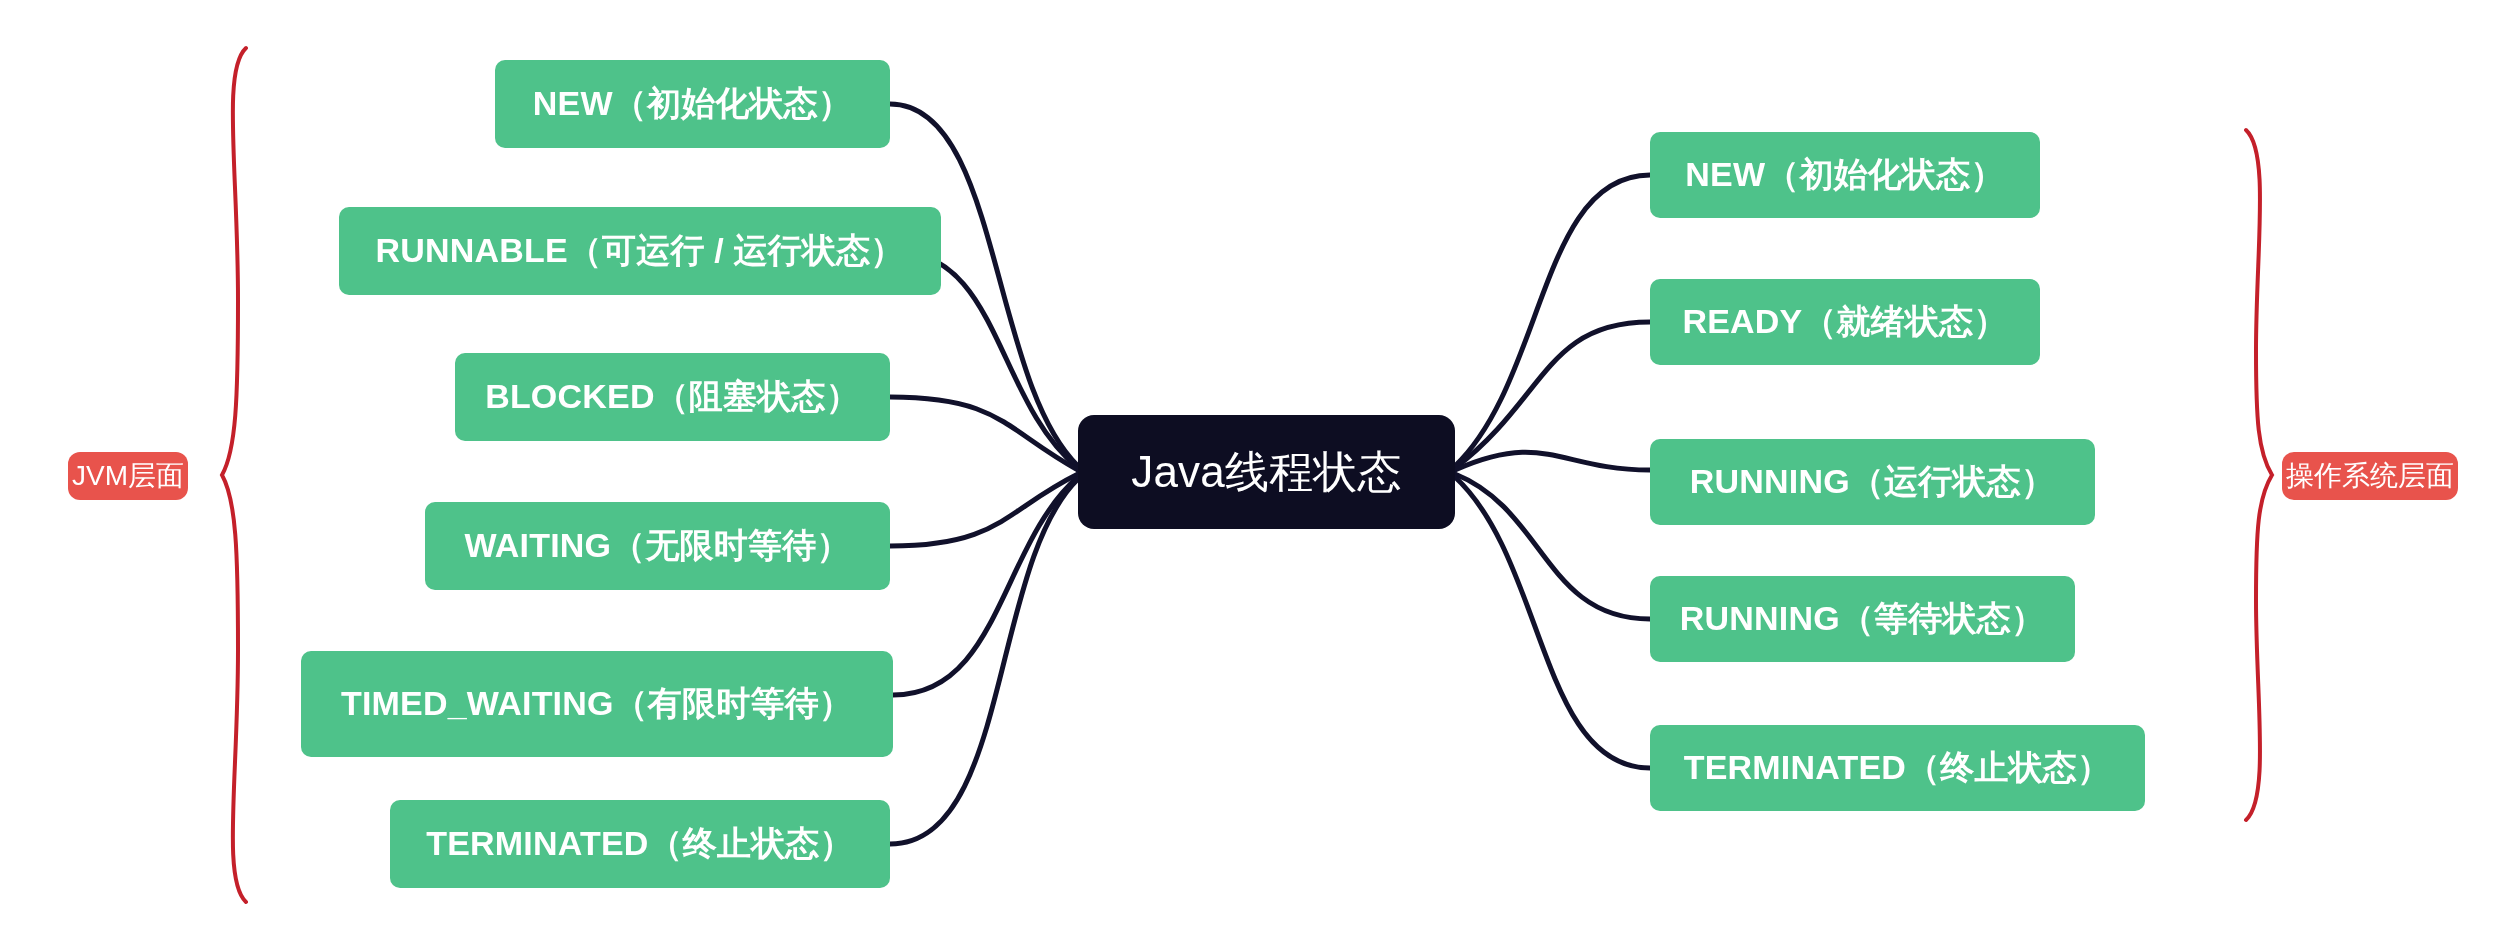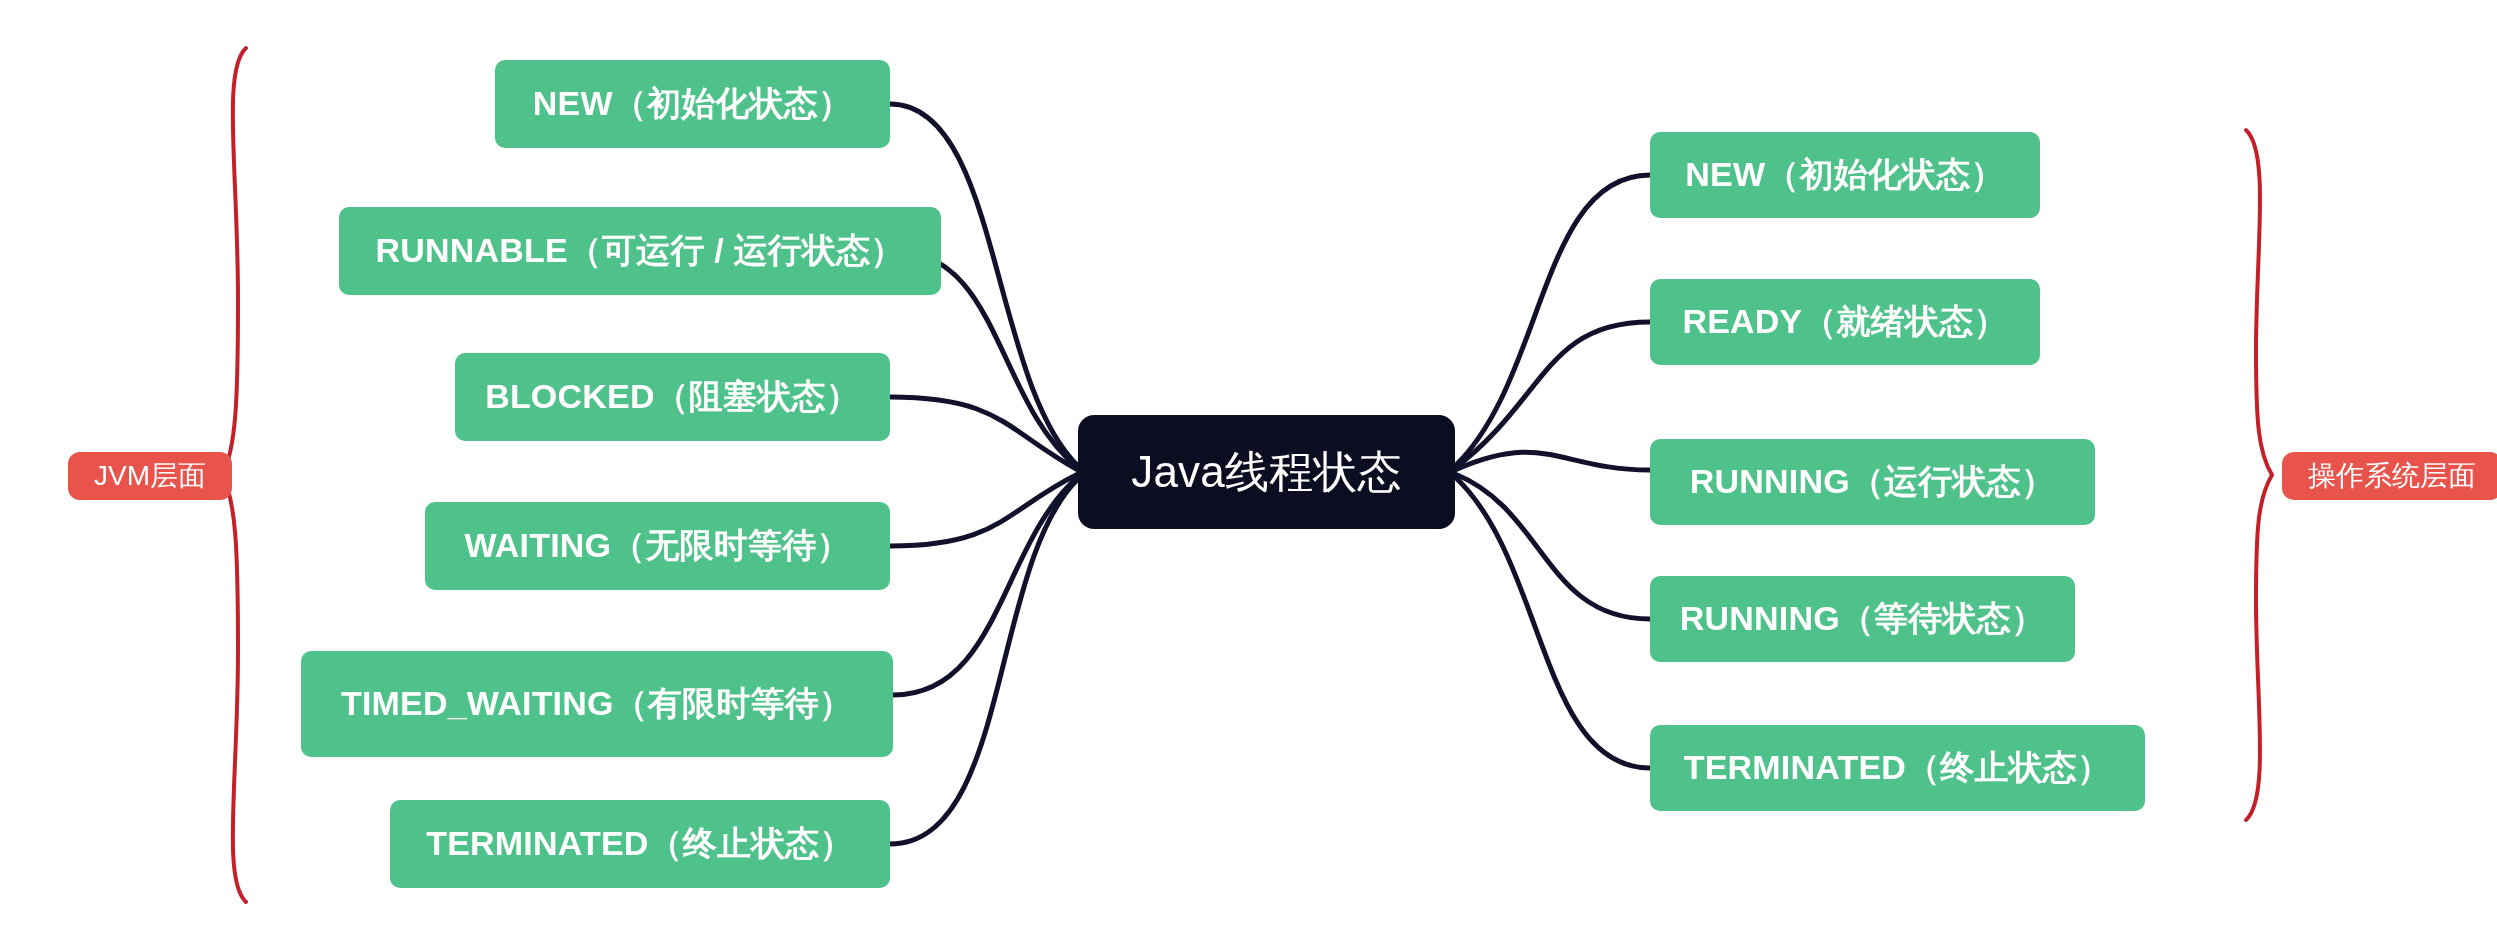--- a/index.html
+++ b/index.html
@@ -53,21 +53,21 @@
     box-sizing: border-box;
     display: flex;
     align-items: center;
     justify-content: center;
     background: #e8534c;
     color: #ffffff;
     border-radius: 12px;
     font-size: 28px;
     font-weight: normal;
     white-space: nowrap;
-    padding: 0 26px;
+    padding: 0 4px;
     height: 48px;
   }
 </style>
 </head>
 <body>
 
 <div id="canvas">
 
   <svg id="edge-layer" viewBox="0 0 2497 947" xmlns="http://www.w3.org/2000/svg">
     <g fill="none" stroke="#11112b" stroke-width="5" stroke-linecap="round">

